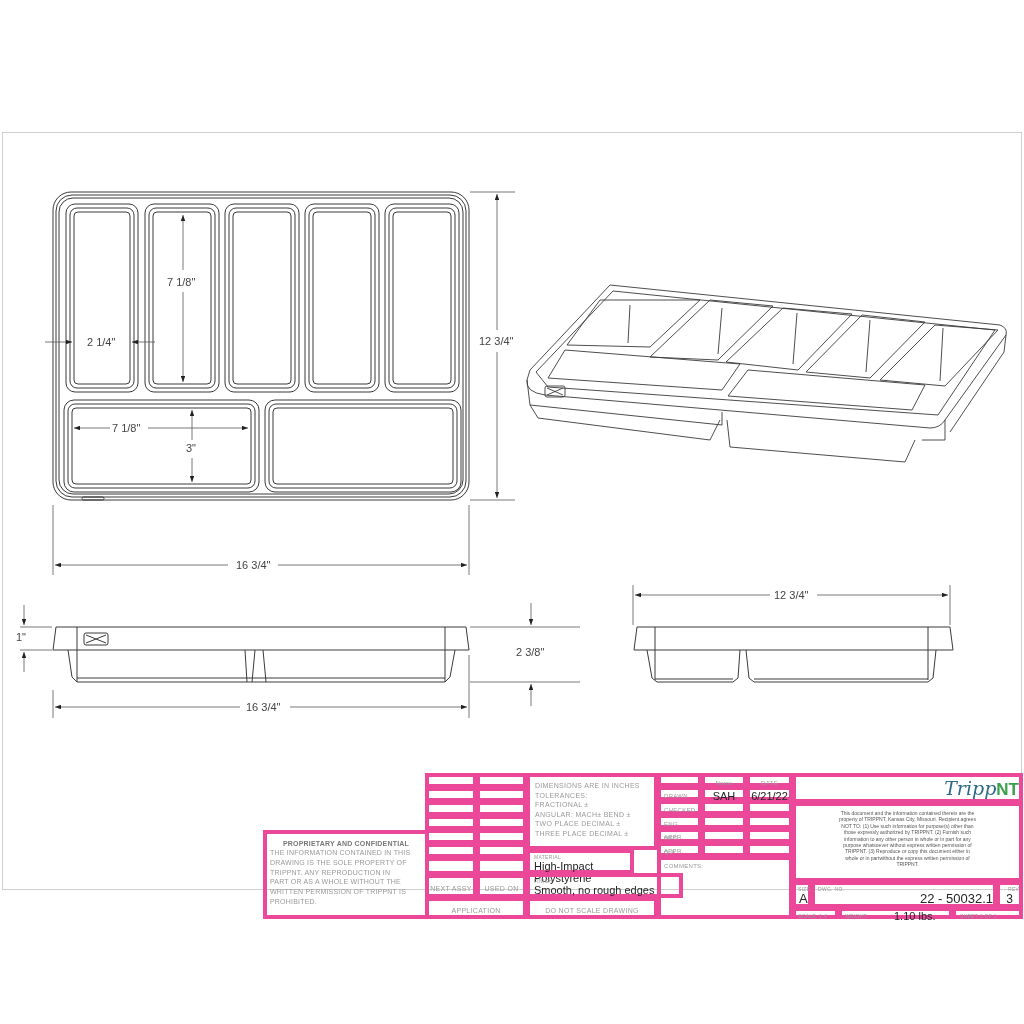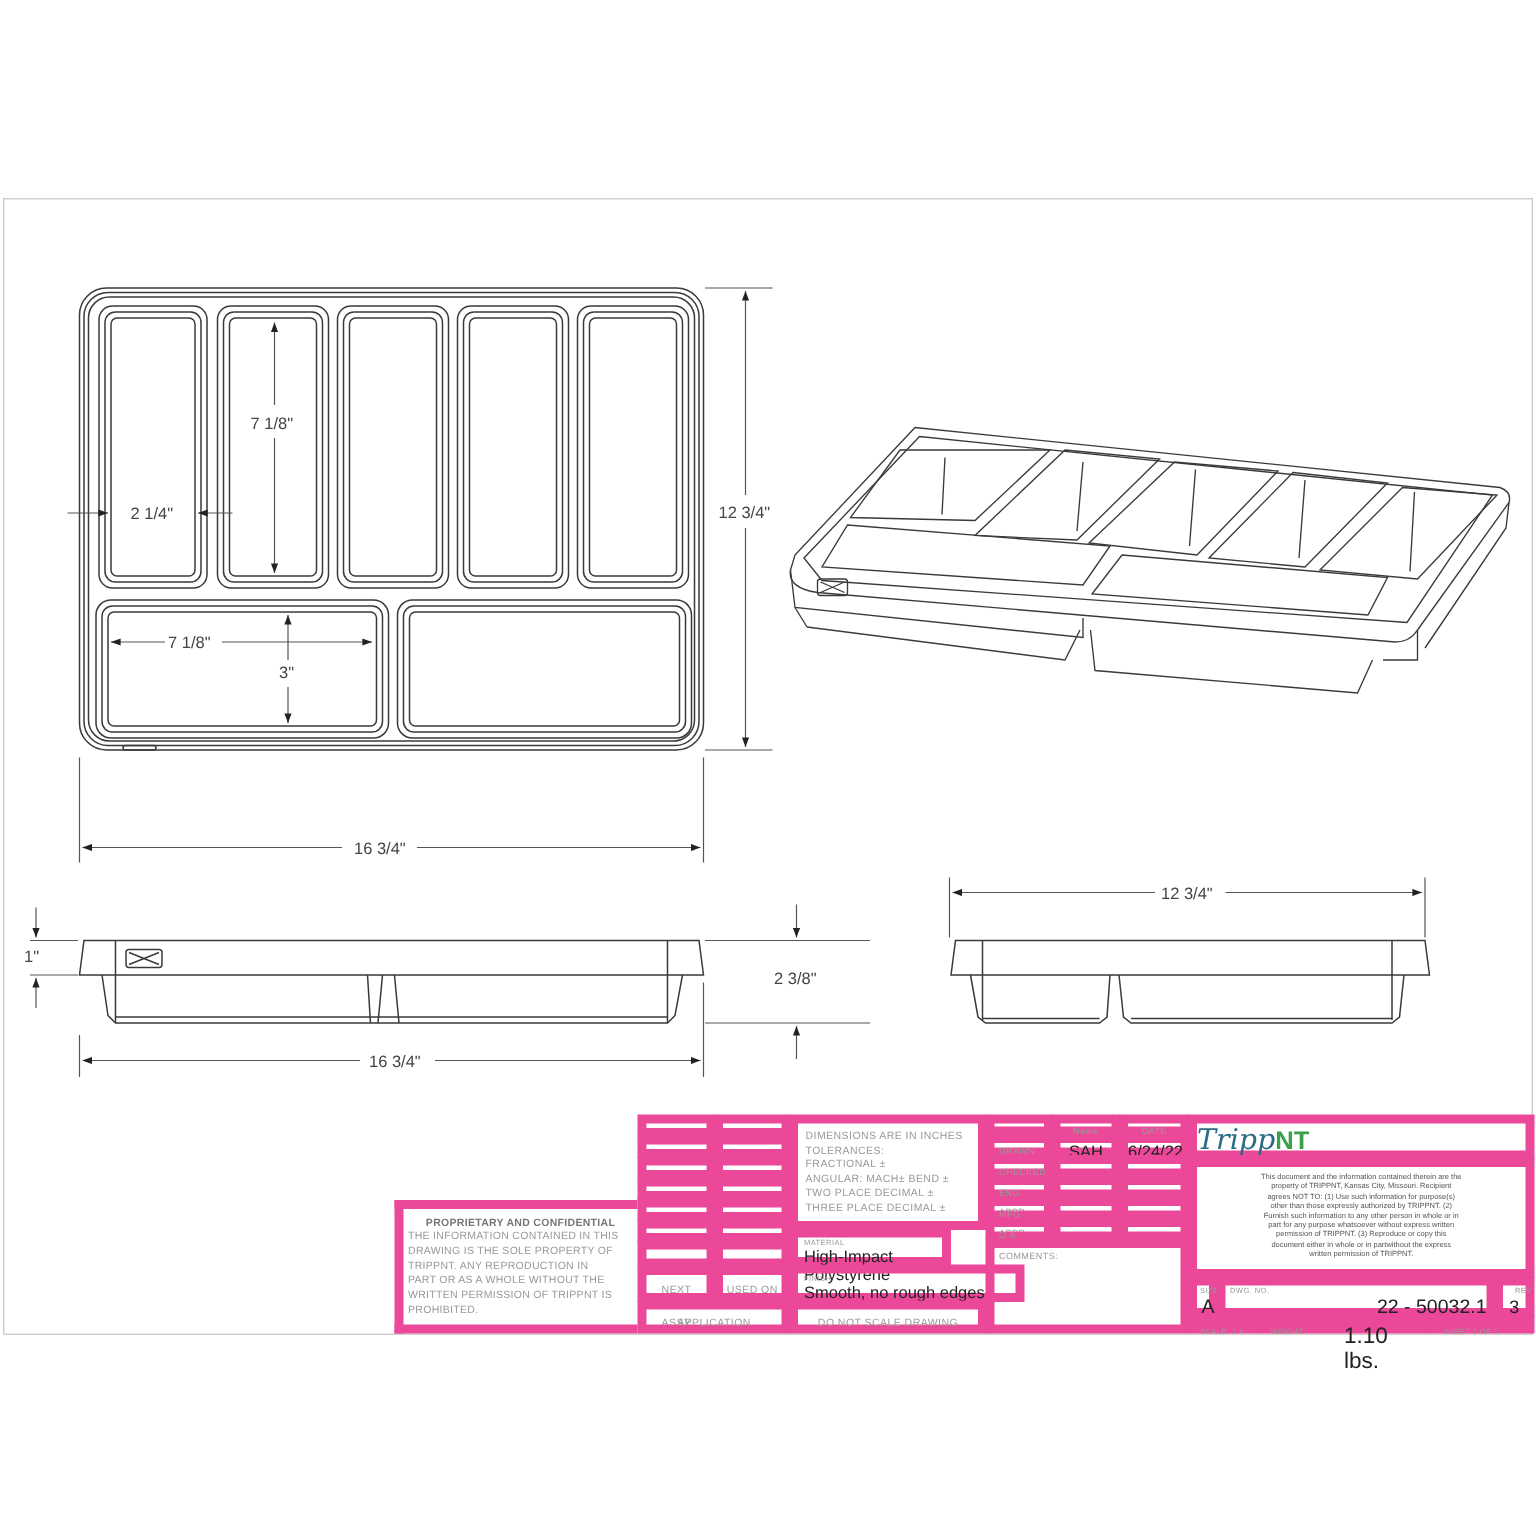--- a/index.html
+++ b/index.html
@@ -1,20 +1,20 @@
 <!DOCTYPE html>
 <html><head>
 <meta charset="utf-8">
 <style>
   html, body { margin: 0; padding: 0; background: #ffffff; }
   body { width: 1024px; height: 1024px; position: relative; overflow: hidden; font-family: "Liberation Sans", sans-serif; color: #333; }
   .sheet { position: absolute; left: 2px; top: 132px; width: 1020px; height: 758px; border: 1px solid #cfcfcf; box-sizing: border-box; }
   svg.drawing { position: absolute; left: 0; top: 0; }
   .dim { font-family: "Liberation Sans", sans-serif; font-size: 11px; fill: #444; }
-  .tb-cell { position: absolute; border: 6px solid #ec4899; box-sizing: border-box; }
+  .tb-cell { position: absolute; border: 4px solid #ec4899; box-sizing: border-box; margin-top: 30px; }
   .small { font-size: 7px; color: #999; letter-spacing: 0.3px; }
   .tiny { font-size: 5px; color: #555; line-height: 6.4px; text-align: center; }
   .big { font-size: 11px; color: #222; }
   .prop-title { font-size: 7px; font-weight: bold; color: #777; text-align: center; letter-spacing: 0.2px; }
   .prop-body { font-size: 7px; color: #999; line-height: 9.8px; letter-spacing: 0.2px; }
   .logo { font-family: "DejaVu Serif", serif; font-style: italic; font-size: 19px; color: #2c6a86; }
   .logo b { font-family: "Liberation Sans", sans-serif; font-style: normal; font-weight: bold; color: #3aa04a; font-size: 17px; }
 </style>
 </head>
 <body>
@@ -228,21 +228,21 @@
   </div>
   <div class="tb-cell small" style="left:526px; top:867px; width:132px; height:22px; line-height:20px; text-align:center;">DO NOT SCALE DRAWING</div>
 
   <div>
     <div class="tb-cell" style="left:657px; top:743px; width:45px; height:14px;"></div>
     <div class="tb-cell small" style="left:701px; top:743px; width:46px; height:14px; text-align:center; line-height:12px; font-size:6px;">Name</div>
     <div class="tb-cell small" style="left:746px; top:743px; width:47px; height:14px; text-align:center; line-height:12px; font-size:6px;">DATE</div>
 
     <div class="tb-cell small" style="left:657px; top:756px; width:45px; height:15px; line-height:13px; padding-left:3px; font-size:6px;">DRAWN</div>
     <div class="tb-cell big" style="left:701px; top:756px; width:46px; height:15px; line-height:13px; text-align:center;">SAH</div>
-    <div class="tb-cell big" style="left:746px; top:756px; width:47px; height:15px; line-height:13px; text-align:center;">6/24/22</div>
+    <div class="tb-cell big" style="left:746px; top:756px; width:47px; height:15px; line-height:13px; text-align:center;">6/21/22</div>
 
     <div class="tb-cell small" style="left:657px; top:770px; width:45px; height:15px; line-height:13px; padding-left:3px; font-size:6px;">CHECKED</div>
     <div class="tb-cell" style="left:701px; top:770px; width:46px; height:15px;"></div>
     <div class="tb-cell" style="left:746px; top:770px; width:47px; height:15px;"></div>
 
     <div class="tb-cell small" style="left:657px; top:784px; width:45px; height:15px; line-height:13px; padding-left:3px; font-size:6px;">ENG APPR.</div>
     <div class="tb-cell" style="left:701px; top:784px; width:46px; height:15px;"></div>
     <div class="tb-cell" style="left:746px; top:784px; width:47px; height:15px;"></div>
 
     <div class="tb-cell small" style="left:657px; top:798px; width:45px; height:15px; line-height:13px; padding-left:3px; font-size:6px;">MFG APPR.</div>
@@ -251,21 +251,21 @@
 
     <div class="tb-cell small" style="left:657px; top:812px; width:45px; height:15px; line-height:13px; padding-left:3px; font-size:6px;">Q.A.</div>
     <div class="tb-cell" style="left:701px; top:812px; width:46px; height:15px;"></div>
     <div class="tb-cell" style="left:746px; top:812px; width:47px; height:15px;"></div>
 
     <div class="tb-cell small" style="left:657px; top:826px; width:136px; height:63px; padding:3px 0 0 3px; font-size:6px;">
       <span>COMMENTS:</span>
     </div>
   </div>
 
-  <div class="tb-cell" style="left:792px; top:743px; width:231px; height:30px; text-align:left;">
+  <div class="tb-cell" style="left:792px; top:743px; width:231px; height:30px; text-align:right;">
     <span class="logo"><span>Tripp</span><b>NT</b></span>
   </div>
   <div class="tb-cell" style="left:792px; top:772px; width:231px; height:80px;">
     <div class="tiny" style="padding:4px 42px 0 42px;">This document and the information contained therein are the property of TRIPPNT, Kansas City, Missouri. Recipient agrees NOT TO: (1) Use such information for purpose(s) other than those expressly authorized by TRIPPNT. (2) Furnish such information to any other person in whole or in part for any purpose whatsoever without express written permission of TRIPPNT. (3) Reproduce or copy this document either in whole or in partwithout the express written permission of TRIPPNT.</div>
   </div>
 
   <div class="tb-cell" style="left:792px; top:851px; width:20px; height:27px;">
     <div class="small" style="font-size:5px; padding:1px 0 0 2px;">SIZE</div>
     <div class="big" style="font-size:13px; padding-left:3px; line-height:14px;">A</div>
   </div>
@@ -274,16 +274,16 @@
     <div class="big" style="font-size:13px; text-align:right; line-height:14px; padding-left:20px;">22 - 50032.1</div>
   </div>
   <div class="tb-cell" style="left:996px; top:851px; width:27px; height:27px;">
     <div class="small" style="font-size:5px; padding:1px 0 0 8px;">REV</div>
     <div class="big" style="font-size:12px; text-align:center; line-height:14px;">3</div>
   </div>
 
   <div class="tb-cell small" style="left:792px; top:877px; width:47px; height:12px; font-size:5px; line-height:10px; padding-left:2px;">SCALE: 1:4</div>
   <div class="tb-cell" style="left:838px; top:877px; width:115px; height:12px;">
     <span class="small" style="font-size:5px; position:absolute; left:3px; top:2px;">WEIGHT:</span>
-    <span class="big" style="position:absolute; left:52px; top:-1px; font-size:15px;">1.10 lbs.</span>
+    <span class="big" style="position:absolute; left:52px; top:-1px; font-size:11px;">1.10 lbs.</span>
   </div>
   <div class="tb-cell small" style="left:952px; top:877px; width:71px; height:12px; font-size:5px; line-height:10px; padding-left:4px;">SHEET 1 OF 1</div>
 </div>
 
 </body></html>

